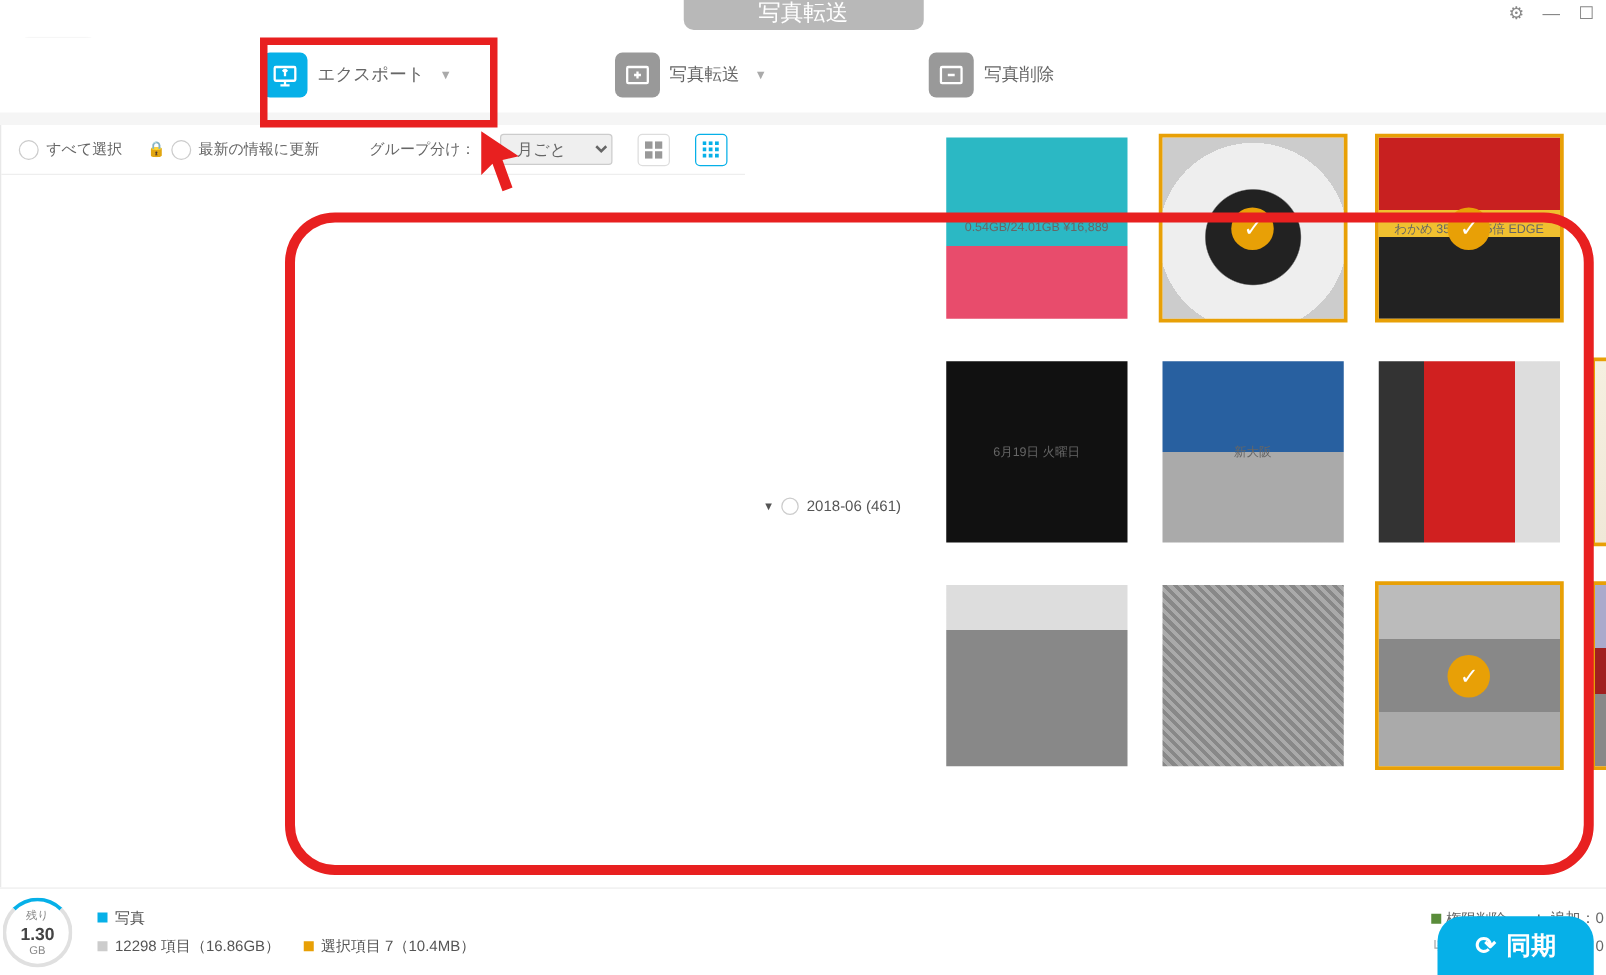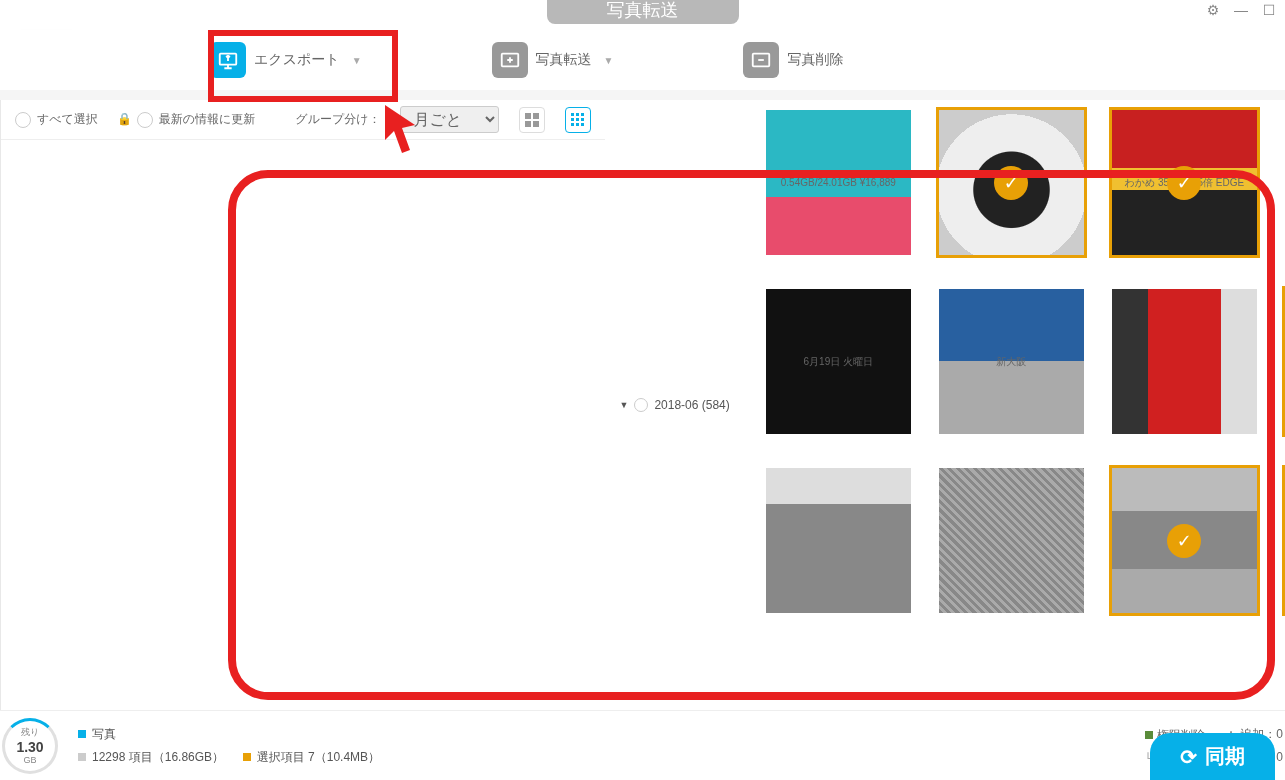--- a/index.html
+++ b/index.html
@@ -43,21 +43,21 @@
 .side-item .label { flex:1; white-space:nowrap; overflow:hidden; text-overflow:ellipsis; }
 .side-item.link .label { text-decoration:underline; color:#224488; }
 .side-item.active .label { color:#fff; text-decoration:none; }
 
 
 .content { flex:1; display:flex; position:relative; }
 .filterbar { height:40px; border-bottom:1px solid #eee; display:flex; align-items:center; padding:0 14px; gap:20px; font-size:12px; color:#666; }
 .filterbar .chk { width:16px; height:16px; border:1px solid #ccc; border-radius:50%; display:inline-block; margin-right:6px; vertical-align:middle; }
 .filterbar .lock { color:#e8a006; margin-right:4px; }
 .filterbar .spacer { flex:1; }
-.filterbar select { border:1px solid #ccc; padding:3px 20px 3px 8px; font-size:16px; color:#666; border-radius:3px; }
+.filterbar select { border:1px solid #ccc; padding:3px 20px 3px 8px; font-size:13px; color:#666; border-radius:3px; }
 .viewbtn { width:26px; height:26px; border:1px solid #ddd; border-radius:4px; display:flex; align-items:center; justify-content:center; cursor:pointer; }
 .viewbtn.active { color:#06b0e8; border-color:#06b0e8; }
 
 .group-header { padding:8px 14px; font-size:12px; color:#555; display:flex; align-items:center; gap:6px; }
 .group-header .tri { font-size:9px; }
 .group-header .chk { width:14px; height:14px; border:1px solid #ccc; border-radius:50%; display:inline-block; }
 
 .grid { flex:1; padding:10px 22px; display:grid; grid-template-columns:repeat(7,145px); grid-auto-rows:145px; gap:34px 28px; overflow:hidden; }
 .thumb { position:relative; background:#ddd; display:flex; align-items:center; justify-content:center; overflow:hidden; cursor:pointer; }
 .thumb.selected { outline:3px solid #e8a006; }
@@ -297,21 +297,21 @@
             <rect x="0" y="10" width="3" height="3" fill="#06b0e8"></rect>
             <rect x="5" y="10" width="3" height="3" fill="#06b0e8"></rect>
             <rect x="10" y="10" width="3" height="3" fill="#06b0e8"></rect>
           </svg>
       </div>
     </div>
 
     <div class="group-header">
       <span class="tri">▼</span>
       <span class="chk"></span>
-      <span>2018-06 (584)</span>
+      <span>2018-06 (461)</span>
     </div>
 
     <div class="grid" id="grid">
         <div class="thumb t-teal">
           <div class="ph">0.54GB/24.01GB ¥16,889</div>
         </div>
         <div class="thumb t-bowl selected">
           <div class="check">✓</div>
         </div>
         <div class="thumb t-cup selected">

